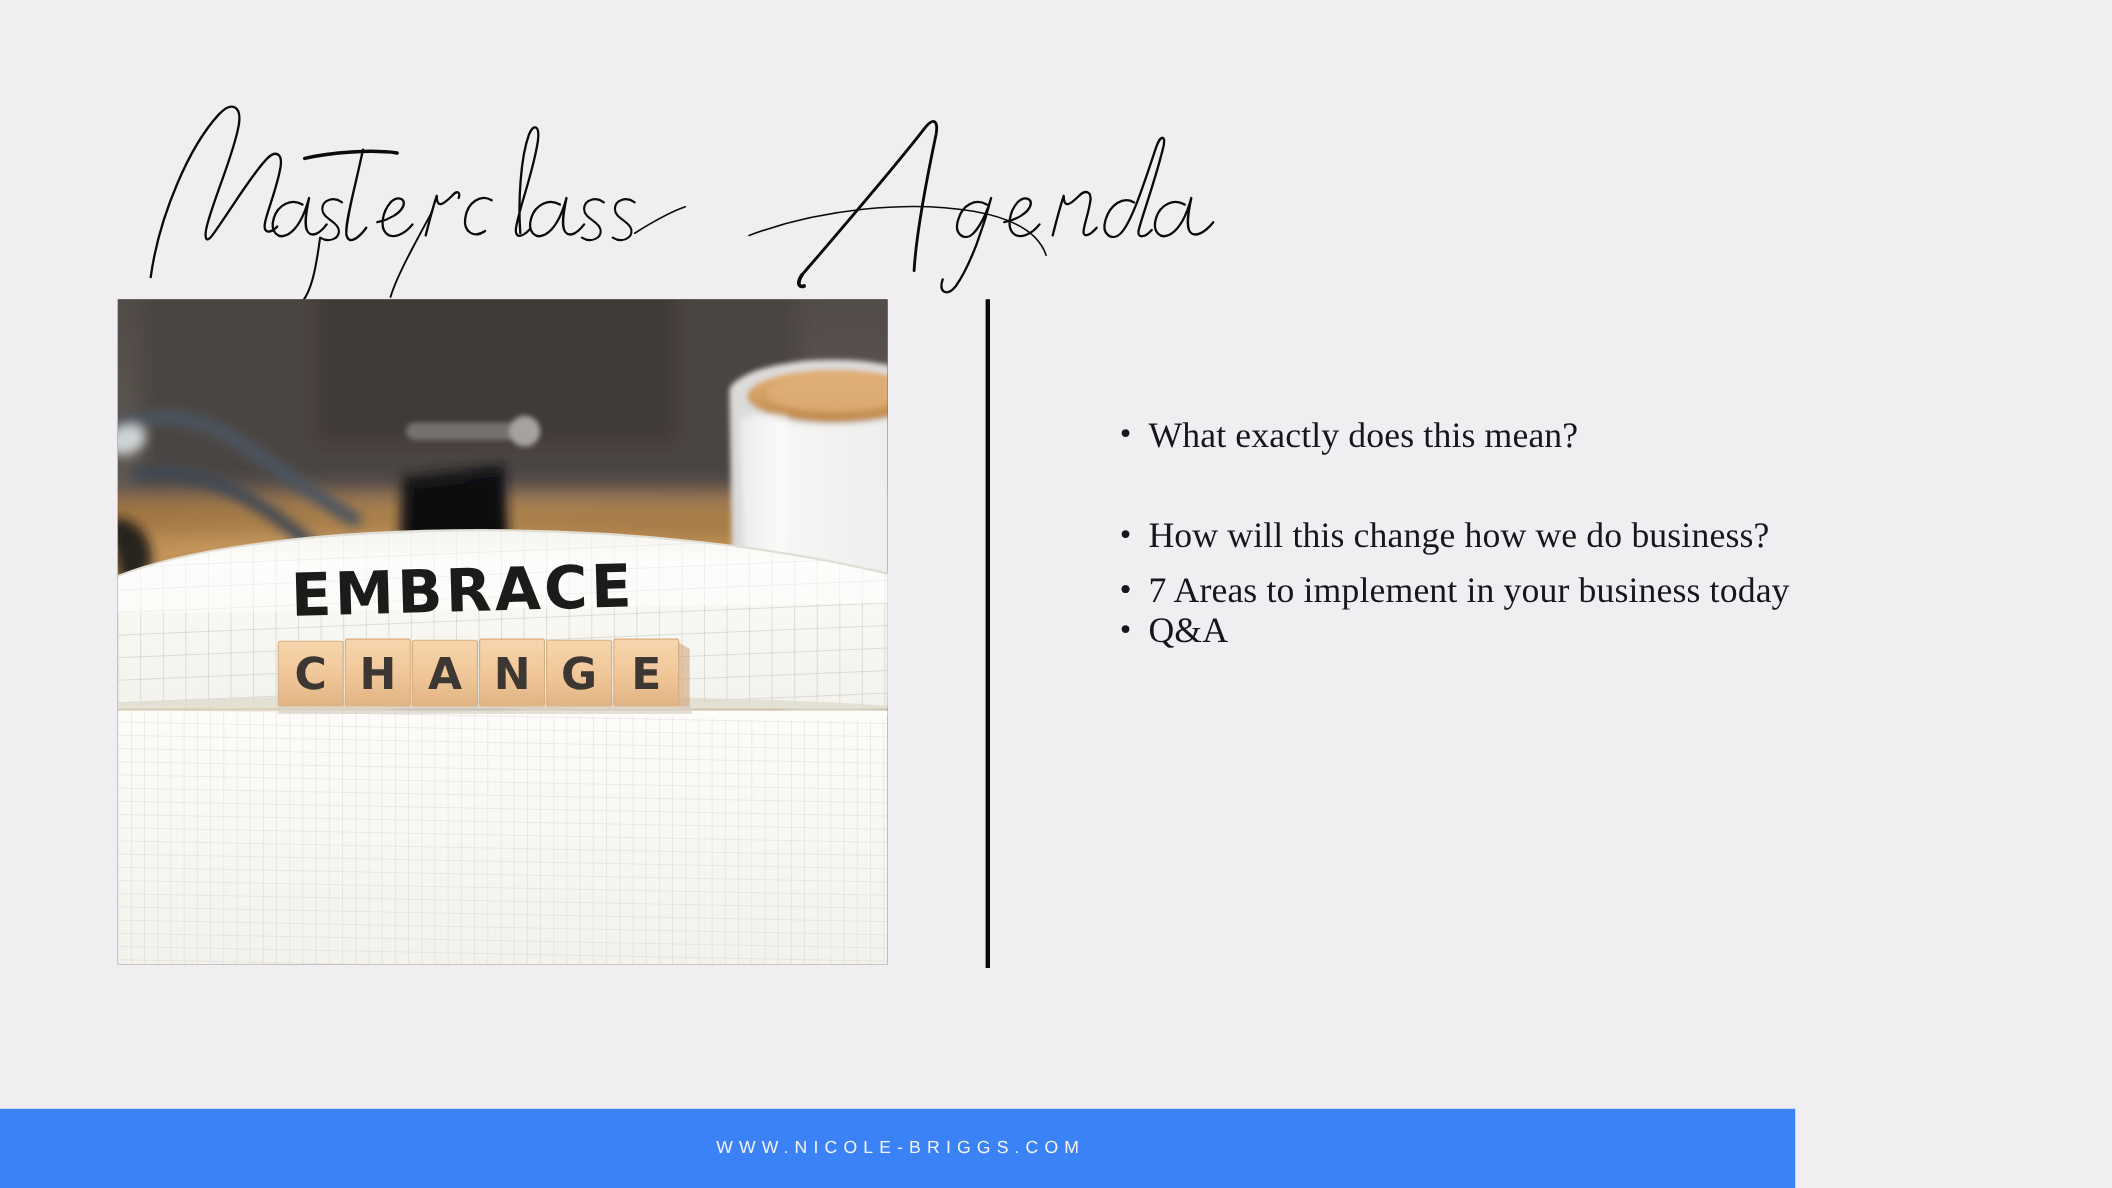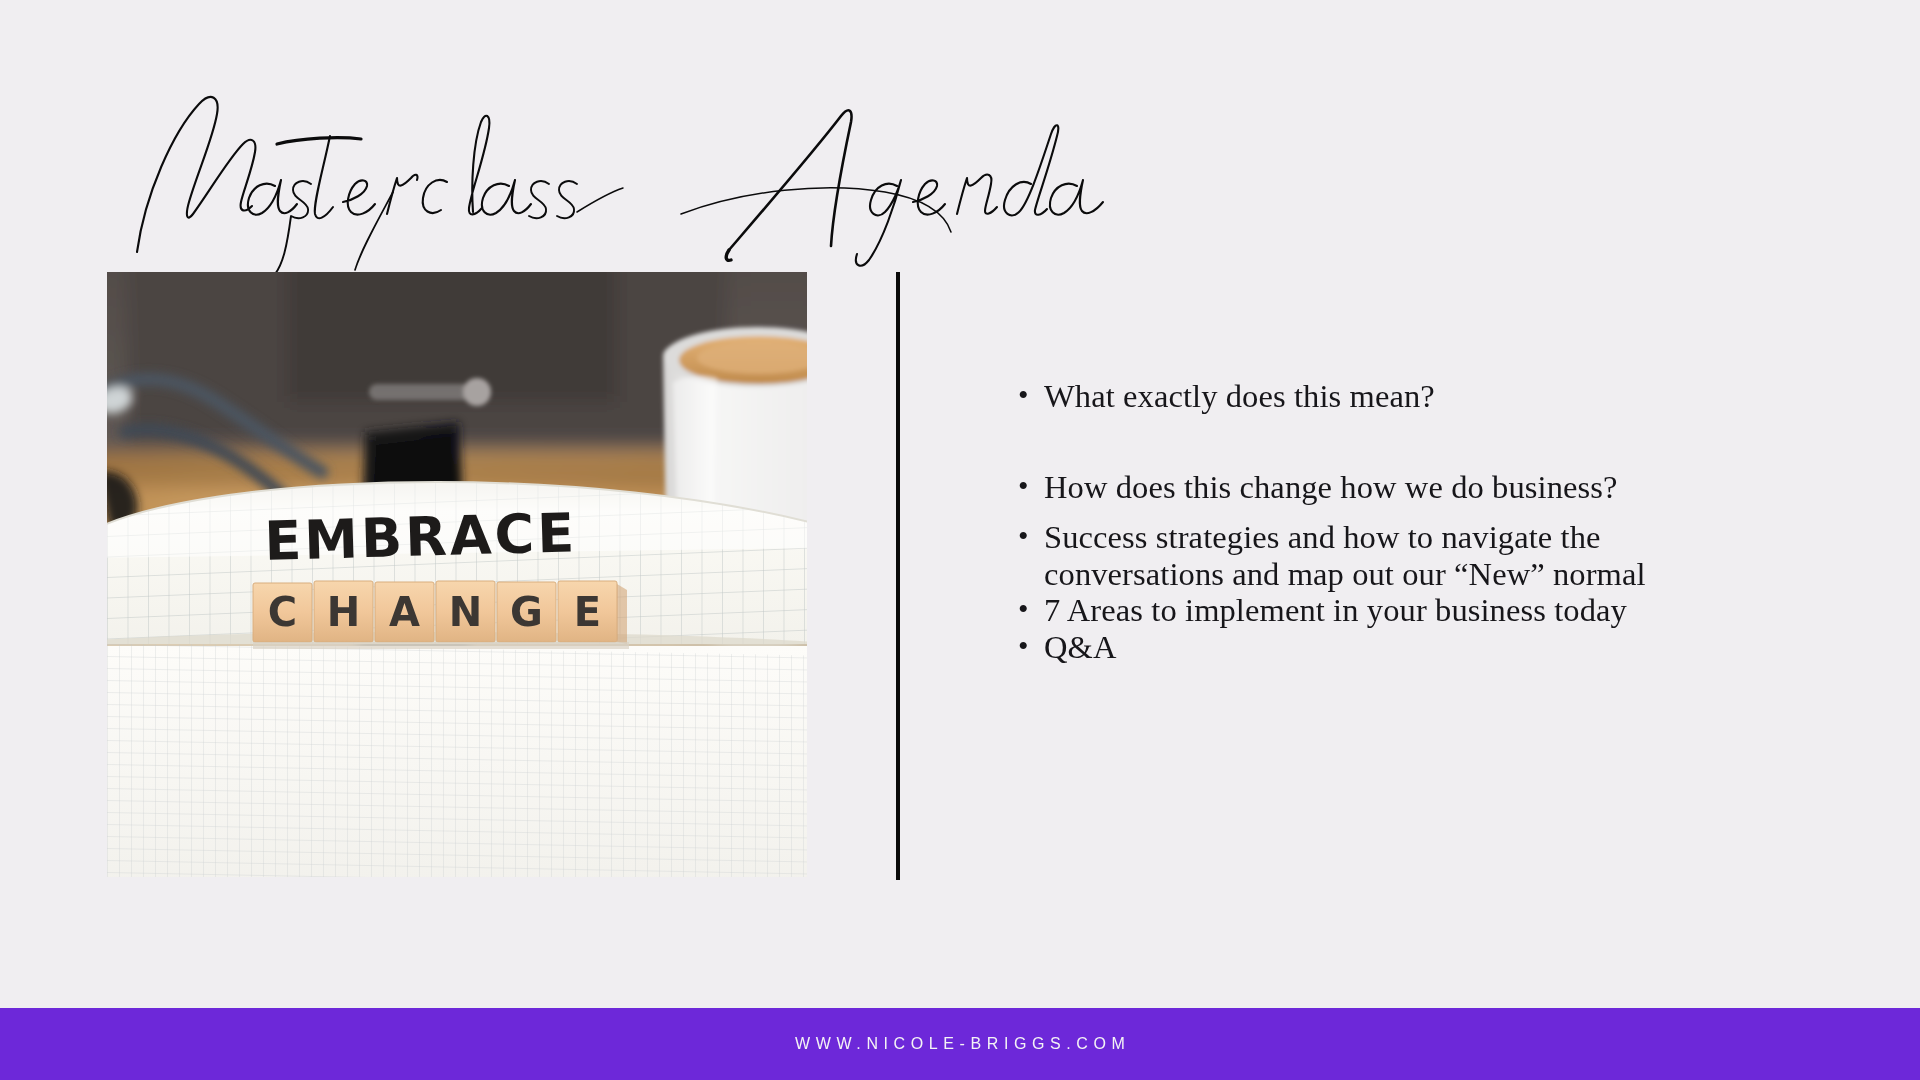--- a/index.html
+++ b/index.html
@@ -89,23 +89,23 @@
     color: #17161a;
   }
   .gap-lg { height: 54px; }
   .gap-sm { height: 14px; }
 
   
   #footer-bar {
     position: absolute;
     left: 0;
     top: 1008px;
-    width: 1920px;
+    width: 1632px;
     height: 72px;
-    background: #6d28d9;
+    background: #3b82f6;
     display: flex;
     align-items: center;
     justify-content: center;
   }
   #footer-url {
     font-family: "Liberation Sans", sans-serif;
     font-size: 16px;
     font-weight: 400;
     letter-spacing: 5.6px;
     color: #f4f3f5;
@@ -347,26 +347,25 @@
   <div id="divider"></div>
 
   <ul id="agenda-list">
     <li class="agenda-item">
       <span class="bullet">•</span>
       <span>What exactly does this mean?</span>
     </li>
     <li class="gap-lg"></li>
     <li class="agenda-item">
       <span class="bullet">•</span>
-      <span>How does this change how we do business?</span>
+      <span>How will this change how we do business?</span>
     </li>
     <li class="gap-sm"></li>
     <li class="agenda-item">
       <span class="bullet">•</span>
-      <span>Success strategies and how to navigate the conversations and map out our “New” normal</span>
     </li>
     <li class="agenda-item">
       <span class="bullet">•</span>
       <span>7 Areas to implement in your business today</span>
     </li>
     <li class="agenda-item">
       <span class="bullet">•</span>
       <span>Q&amp;A</span>
     </li>
   </ul>

